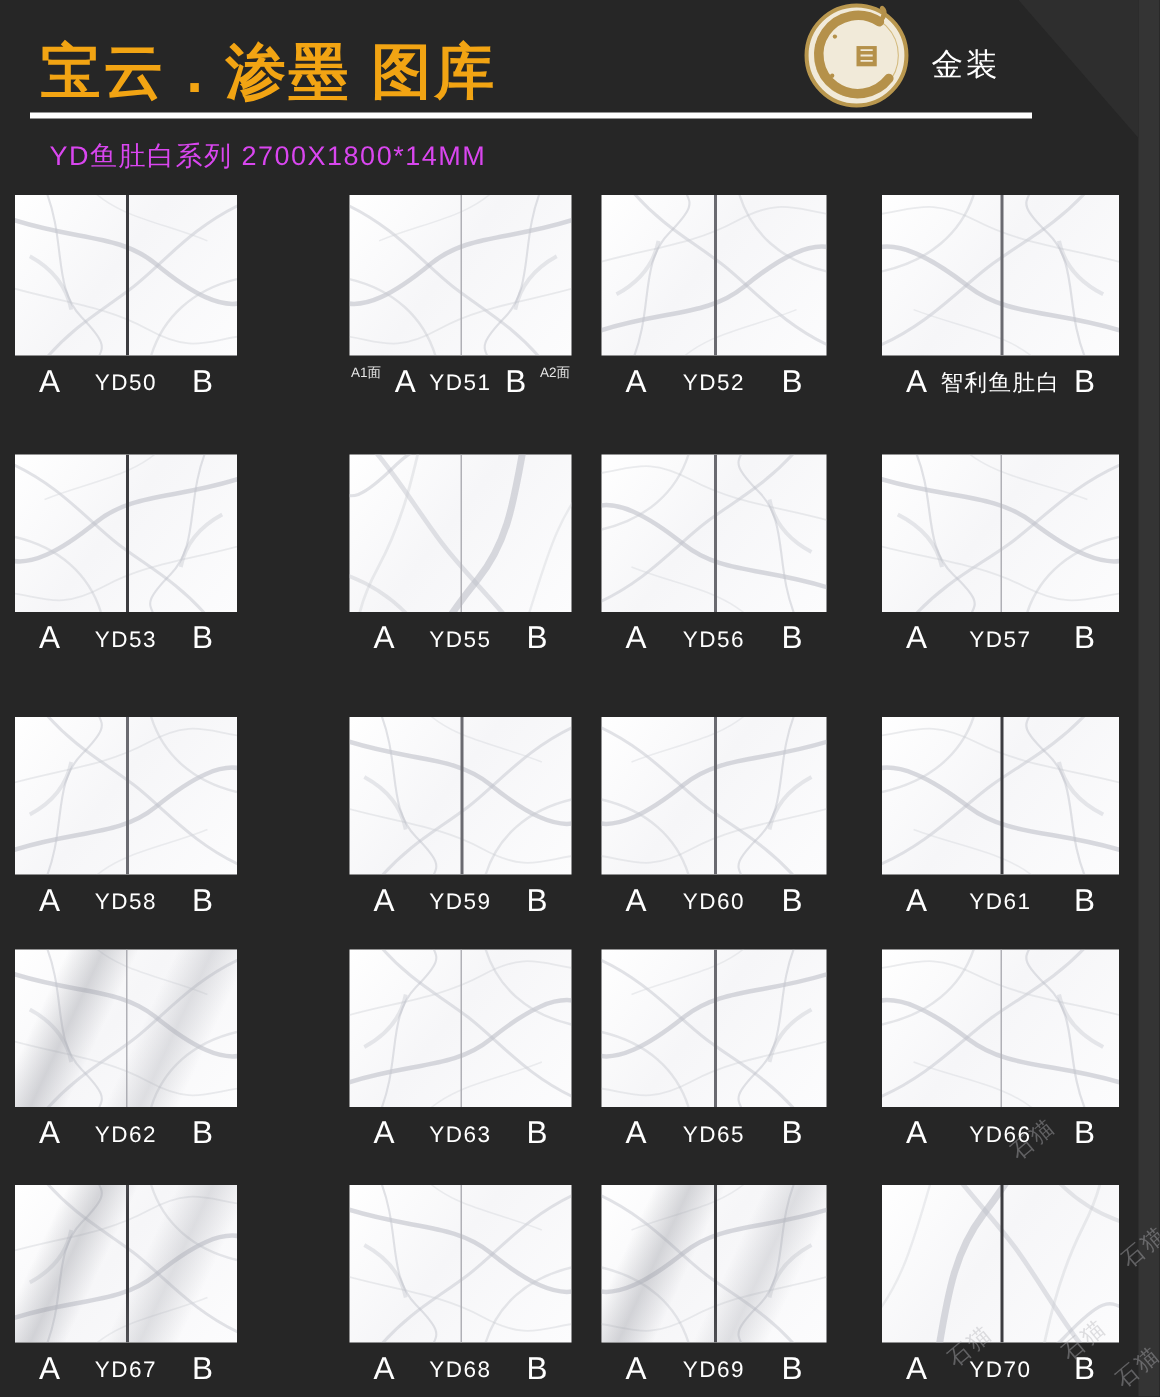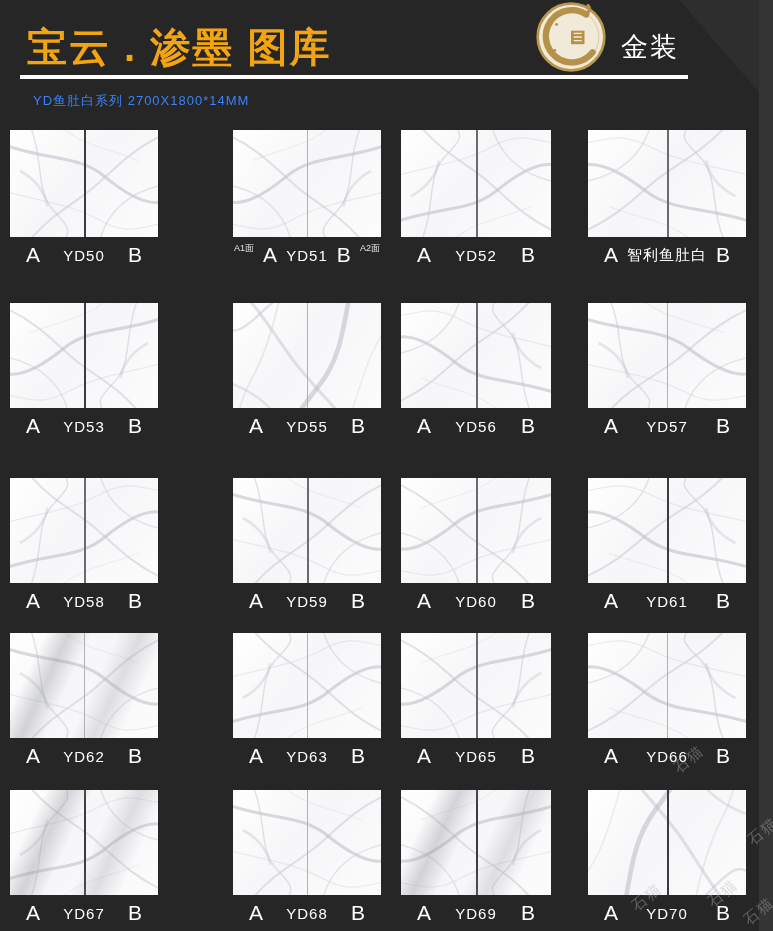--- a/index.html
+++ b/index.html
@@ -9,24 +9,24 @@
     font-family:"Liberation Sans","DejaVu Sans",sans-serif;
     -webkit-font-smoothing:antialiased;
   }
   
   .edge-strip{position:absolute;right:0;top:0;width:14px;height:931px;background:#343434;}
   .corner-wedge{position:absolute;right:14px;top:0;width:80px;height:92px;background:#2e2e2e;
     clip-path:polygon(0 0,100% 0,100% 100%);}
   
   .brand-title{position:absolute;left:27px;top:20px;font-size:40px;font-weight:bold;
     color:#F2A413;letter-spacing:2px;}
-  .gold-badge{position:absolute;left:621px;top:29px;font-size:27px;color:#ffffff;letter-spacing:2px;}
+  .gold-badge{position:absolute;left:621px;top:29px;font-size:21px;color:#ffffff;letter-spacing:2px;}
   .header-rule{position:absolute;left:20px;top:75px;width:668px;height:4px;background:#ffffff;}
   .logo{position:absolute;left:534px;top:1px;width:74px;height:72px;}
-  .series-title{position:absolute;left:33px;top:92px;font-size:13px;color:#3b82f6;letter-spacing:1px;}
+  .series-title{position:absolute;left:33px;top:92px;font-size:18px;color:#d946ef;letter-spacing:1px;}
 
   
   .cell{position:absolute;}
   .c1{left:10px;width:148px;}
   .c2{left:205px;width:148px;padding-left:28px;}
   .c3{left:401px;width:150px;}
   .c4{left:588px;width:158px;}
   .r1{top:130px;} .r2{top:303px;} .r3{top:478px;} .r4{top:633px;} .r5{top:790px;}
 
   .tile{position:relative;width:100%;height:105px;overflow:hidden;

